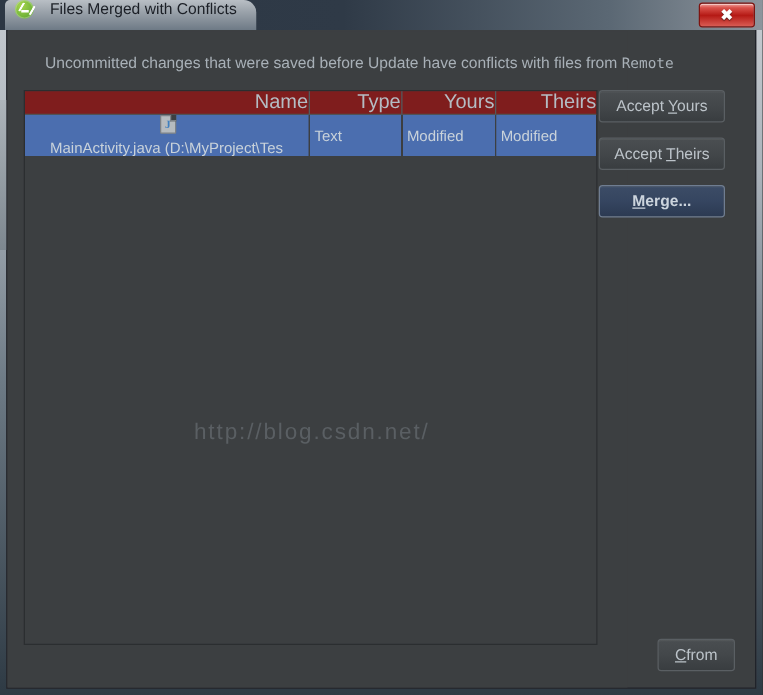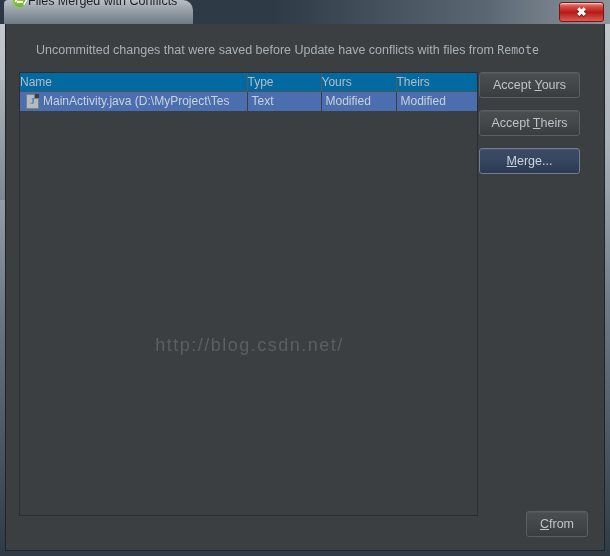--- a/index.html
+++ b/index.html
@@ -35,22 +35,22 @@
     width: 610px; height: 24px;
     background: linear-gradient(90deg, #2c3744 0%, #2f3a47 45%, #5b6874 80%, #8d959d 100%);
     overflow: hidden;
   }
   #title-tab {
     position: absolute;
     left: 4px; top: 0;
     height: 24px;
     padding: 0 16px 16px 8px;
     display: flex;
-    align-items: flex-end;
-    gap: 1px;
+    align-items: flex-start;
+    gap: 13px;
     background: linear-gradient(180deg, #b9bfc5 0%, #9aa2aa 40%, #6e7a86 100%);
     border-top-left-radius: 4px;
     border-top-right-radius: 10px;
   }
   #title-tab .tb-title {
     font-size: 12.5px;
     color: #1b1f26;
     white-space: nowrap;
   }
   .as-icon {
@@ -127,43 +127,43 @@
     background: #3c3f41;
     border: 1px solid #2b2e30;
   }
   table#files {
     width: 100%;
     border-collapse: collapse;
     table-layout: fixed;
   }
   table#files th {
     height: 18px;
-    background: #0369a1;
+    background: #7f1d1d;
     color: #b4bcc3;
-    font-size: 12px;
+    font-size: 16px;
     font-weight: normal;
-    text-align: left;
+    text-align: right;
     border-right: 1px solid #555a5d;
     border-bottom: 1px solid #4f5356;
     padding: 0;
   }
   table#files th:last-child { border-right: none; }
   table#files td {
     height: 20px;
     font-size: 12px;
     color: #c9d2da;
     padding: 0 4px;
     white-space: nowrap;
     overflow: hidden;
     background: #4b6eaf;
     border-right: 1px solid #3c3f41;
   }
   table#files td:last-child { border-right: none; }
   td.name-cell { padding-left: 0; }
-  .name-wrap { display: flex; align-items: center; gap: 4px; }
+  .name-wrap { display: flex; align-items: center; gap: 4px; flex-direction: column; }
   .file-icon {
     width: 13px; height: 15px;
     flex: none;
     background: #b6bbbf;
     border: 1px solid #7d8287;
     border-radius: 1px;
     position: relative;
     margin-left: 2px;
   }
   .file-icon::before {
@@ -214,21 +214,21 @@
     box-shadow: inset 0 1px 0 rgba(255,255,255,.05);
   }
   .btn u { text-decoration: underline; }
   #btn-accept-yours  { left: 473px; top: 47px; }
   #btn-accept-theirs { left: 473px; top: 85px; }
   #btn-merge {
     left: 473px; top: 123px;
     background: linear-gradient(180deg, #3c4c66 0%, #354560 50%, #2c3a52 100%);
     border: 1px solid #6f7d91;
     color: #ccd4dd;
-    font-weight: normal;
+    font-weight: bold;
   }
   #btn-close {
     left: 520px; top: 486px;
     width: 62px; height: 26px;
   }
 
   #scroll-left-stub {
     position: absolute;
     left: 0px; top: 80px;
     width: 5px; height: 120px;

